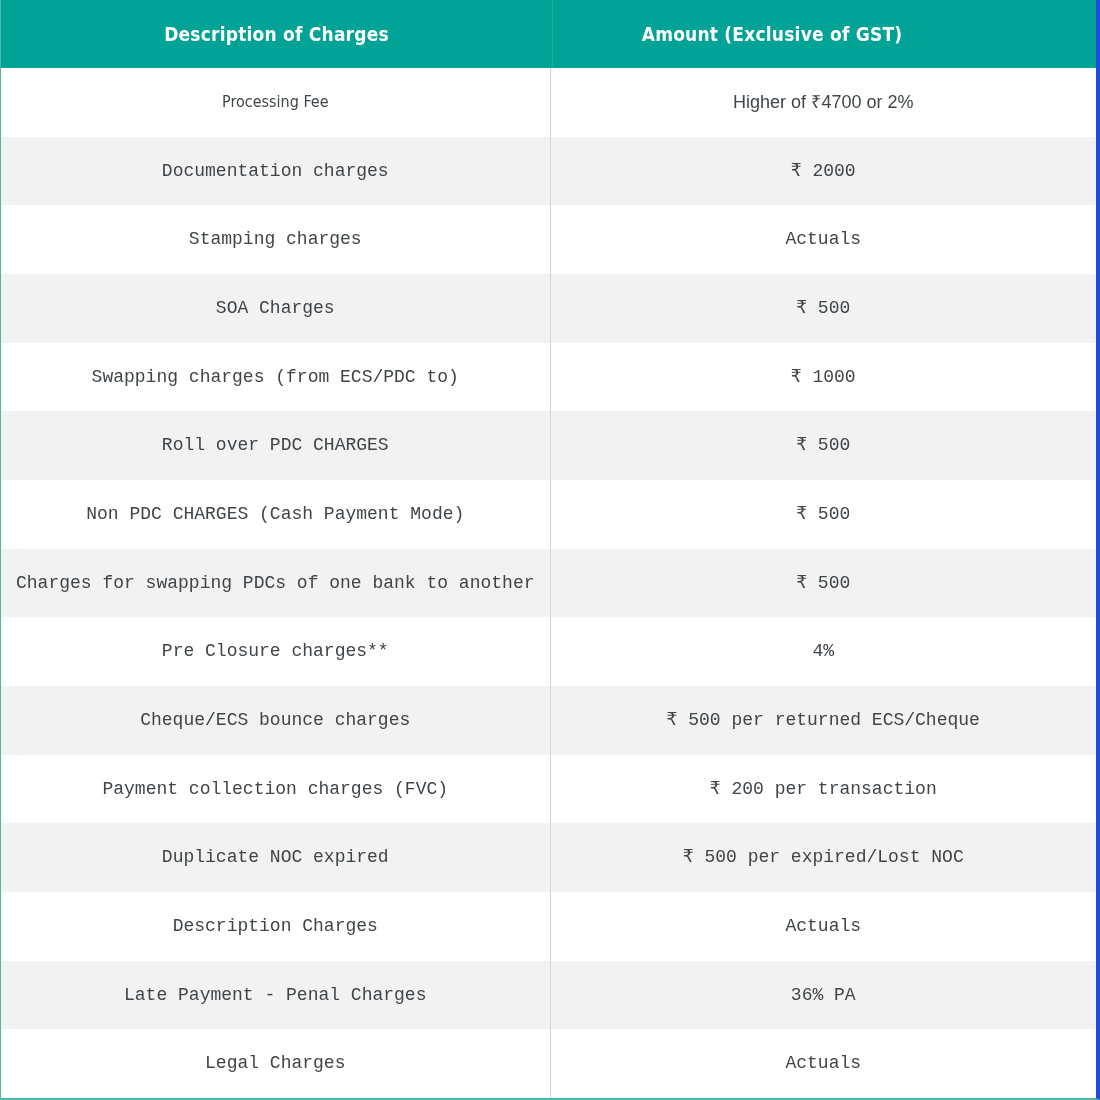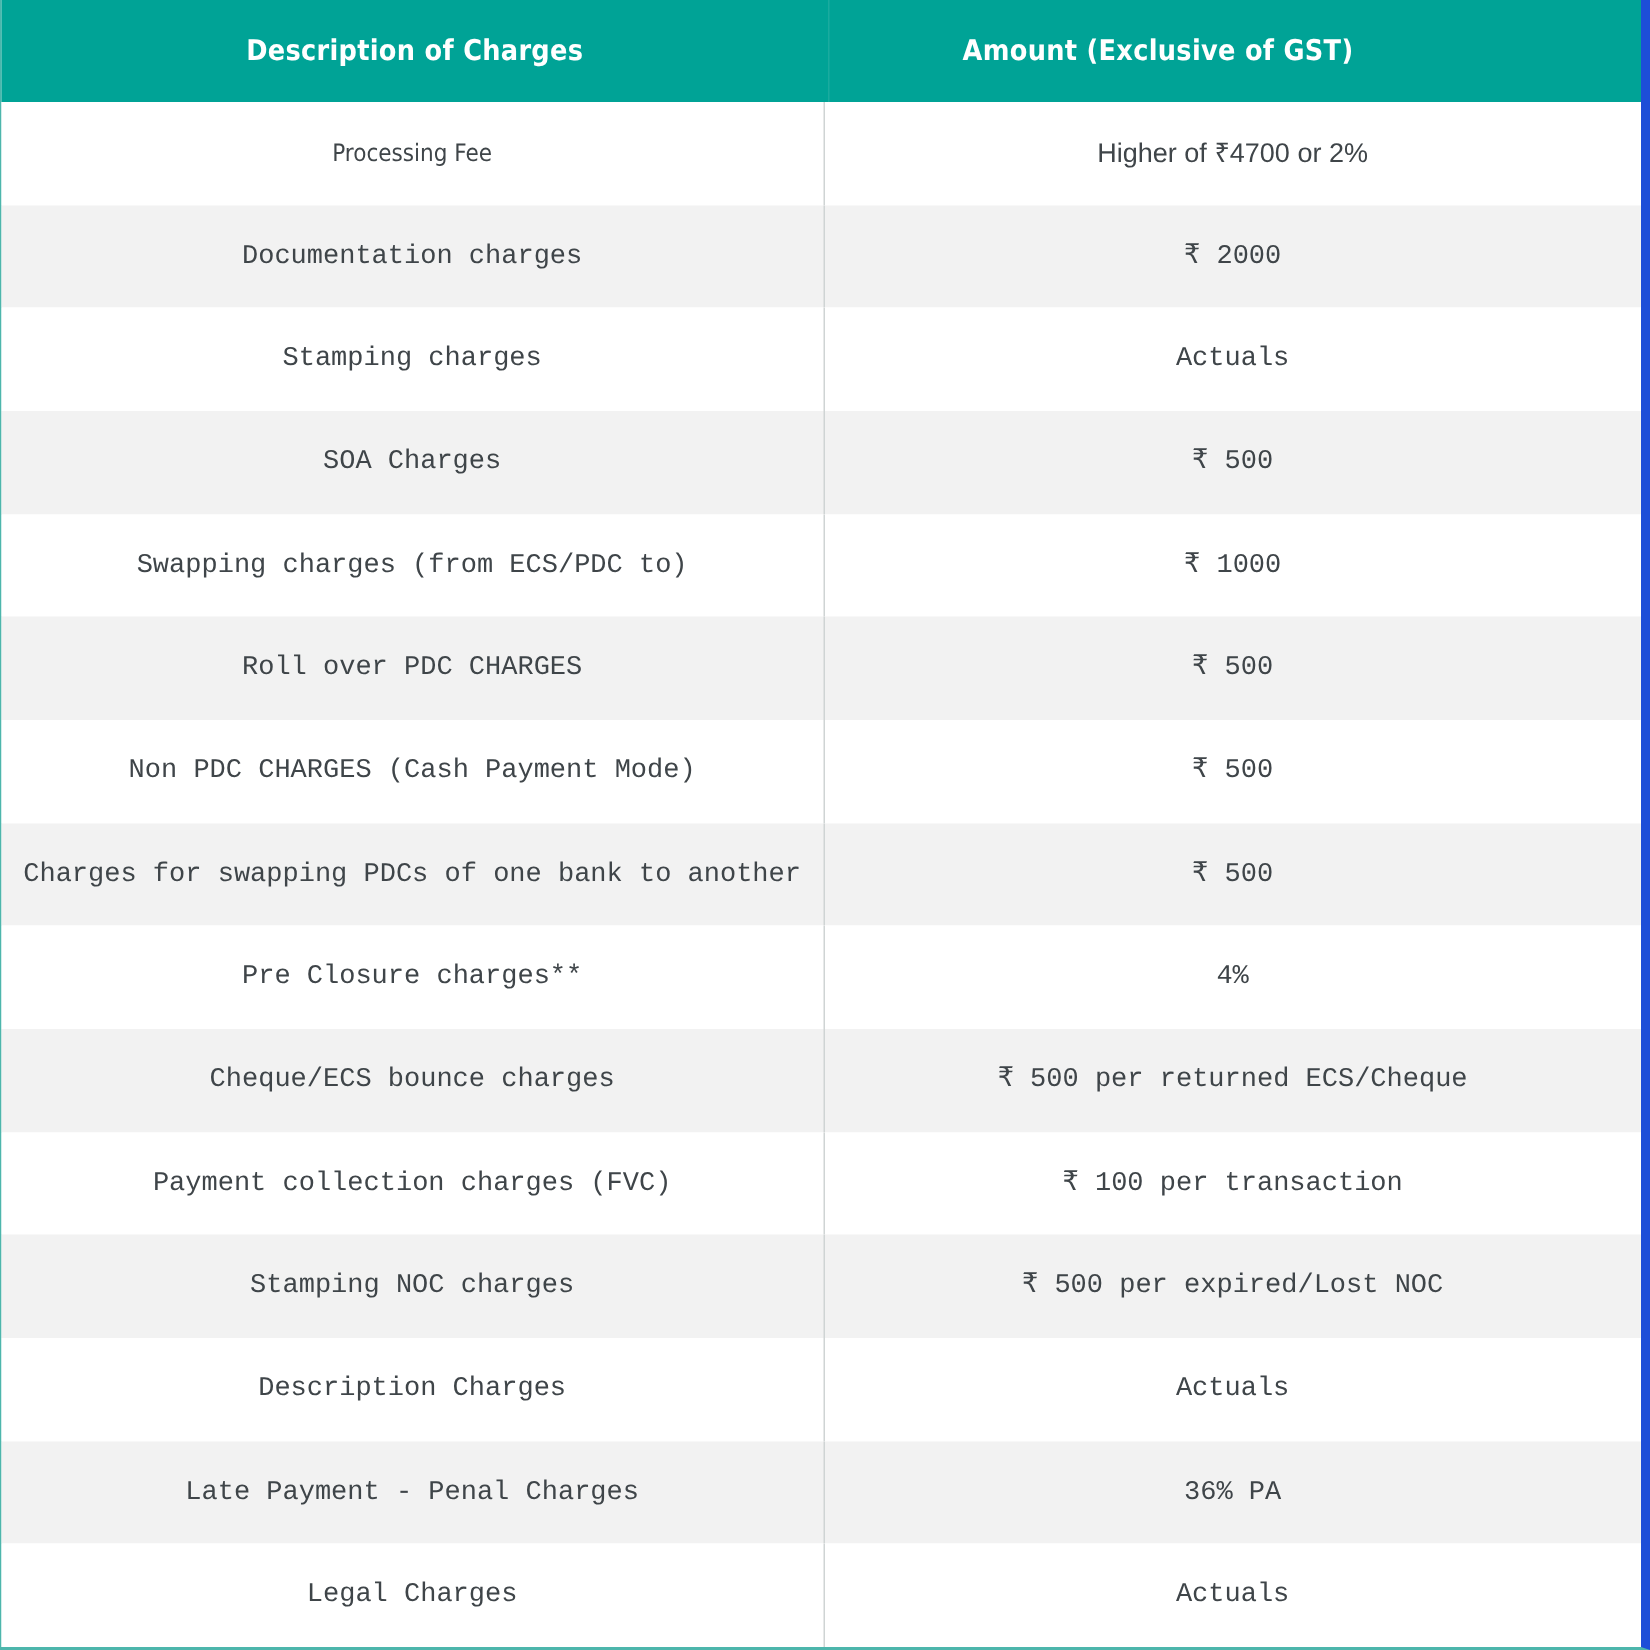--- a/index.html
+++ b/index.html
@@ -13,21 +13,21 @@
     height: 1100px;
     font-family: "Liberation Sans", sans-serif;
     overflow: hidden;
   }
 
   .charges-table {
     width: 1100px;
     height: 1100px;
     box-sizing: border-box;
     border-left: 1px solid #4db6ac;
-    border-right: 6px solid #1d4ed8;
+    border-right: 4px solid #1d4ed8;
     border-bottom: 2px solid #4db6ac;
     display: flex;
     flex-direction: column;
     background: #ffffff;
   }
 
   
   .table-head {
     display: flex;
     height: 68px;
@@ -135,24 +135,24 @@
       <div class="row">
         <div class="cell col-desc">Pre Closure charges**</div>
         <div class="cell col-amount">4%</div>
       </div>
       <div class="row alt">
         <div class="cell col-desc">Cheque/ECS bounce charges</div>
         <div class="cell col-amount">₹ 500 per returned ECS/Cheque</div>
       </div>
       <div class="row">
         <div class="cell col-desc">Payment collection charges (FVC)</div>
-        <div class="cell col-amount">₹ 100 per transaction</div>
+        <div class="cell col-amount">₹ 200 per transaction</div>
       </div>
       <div class="row alt">
-        <div class="cell col-desc">Stamping NOC charges</div>
+        <div class="cell col-desc">Duplicate NOC expired</div>
         <div class="cell col-amount">₹ 500 per expired/Lost NOC</div>
       </div>
       <div class="row">
         <div class="cell col-desc">Description Charges</div>
         <div class="cell col-amount">Actuals</div>
       </div>
       <div class="row alt">
         <div class="cell col-desc">Late Payment - Penal Charges</div>
         <div class="cell col-amount">36% PA</div>
       </div>

